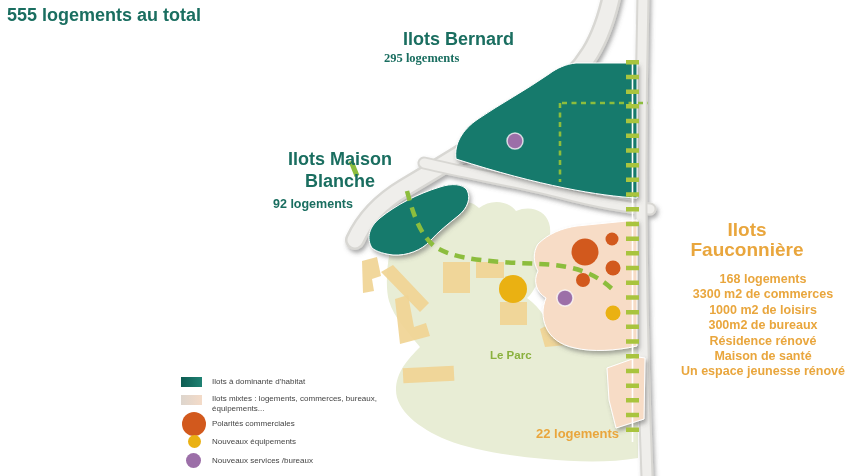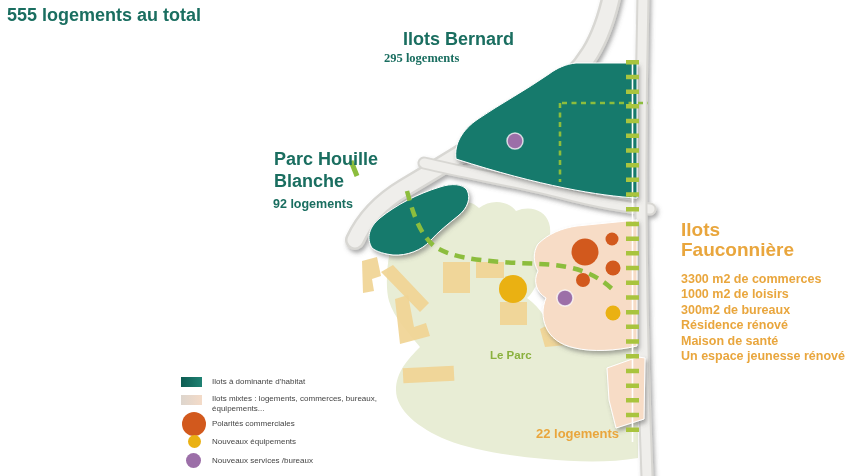--- a/index.html
+++ b/index.html
@@ -20,21 +20,21 @@
   .dot-orange {fill:var(--orange-circle,#d2591d);}
   .dot-yellow {fill:var(--yellow-circle,#eab112);}
   .dot-purple {fill:var(--purple-circle,#9c6fa8);stroke:rgba(255,255,255,.75);stroke-width:1.5;}
   .dash-main  {fill:none;stroke:var(--dash-green,#8cbd3d);stroke-width:4.5;stroke-dasharray:10 7;}
   .dash-grid  {fill:none;stroke:var(--dash-green,#8cbd3d);stroke-width:2.6;stroke-dasharray:5 4.5;}
   .tick       {stroke:var(--dash-green,#8cbd3d);stroke-width:5;}
   .ladder-base{stroke:#ffffff;stroke-width:1.6;}
   .ladder     {stroke:var(--ladder-green,#a9c43e);stroke-width:13;stroke-dasharray:4.5 10.2;}
 
   
-  .lbl{position:absolute;font-weight:bold;}
+  .lbl{position:absolute;font-weight:bold;text-align:center;}
   .title       {left:7px;  top:5px;  font-size:18px; color:var(--teal-text,#1a6e60);}
   .bernard-n   {left:403px;top:29px; font-size:18px; color:var(--teal-text,#1a6e60);}
   .bernard-c   {left:384px;top:51px; font-size:12.5px;color:var(--teal-text,#1a6e60);font-family:Liberation Serif, serif;}
   .houille-n   {left:274px;top:148px;width:132px;font-size:18px;line-height:22px;color:var(--teal-text,#1a6e60);}
   .houille-c   {left:273px;top:197px;font-size:12.5px;color:var(--teal-text,#1a6e60);}
   .fauc        {left:681px;top:220px;width:164px;}
   .fauc-n      {font-size:19px;line-height:20px;width:132px;color:var(--orange-text,#e9a63d);font-weight:bold;}
   .fauc-list   {margin-top:12px;font-size:12.5px;line-height:15.4px;color:var(--orange-text,#e9a63d);font-weight:bold;}
   .parc-lbl    {left:490px;top:349px;font-size:11.5px;color:var(--parc-text,#8ab13e);}
   .south-lbl   {left:536px;top:426px;font-size:13px;color:var(--orange-text,#e9a63d);}
@@ -130,26 +130,27 @@
       <line class="ladder-base" x1="632.5" y1="56" x2="632.5" y2="442"></line>
       <line class="ladder" x1="632.5" y1="60" x2="632.5" y2="438"></line>
     </g>
   </svg>
 
   <div class="lbl title">555 logements au total</div>
 
   <div class="lbl bernard-n">Ilots Bernard</div>
   <div class="lbl bernard-c">295 logements</div>
 
-  <div class="lbl houille-n">Parc Houille Blanche</div>
+  <div class="lbl houille-n">Ilots Maison Blanche</div>
   <div class="lbl houille-c">92 logements</div>
 
   <div class="lbl fauc">
     <div class="fauc-n">Ilots Fauconnière</div>
     <div class="fauc-list">
+      <div>168 logements</div>
       <div>3300 m2 de commerces</div>
       <div>1000 m2 de loisirs</div>
       <div>300m2 de bureaux</div>
       <div>Résidence rénové</div>
       <div>Maison de santé</div>
       <div>Un espace jeunesse rénové</div>
     </div>
   </div>
 
   <div class="lbl parc-lbl">Le Parc</div>

